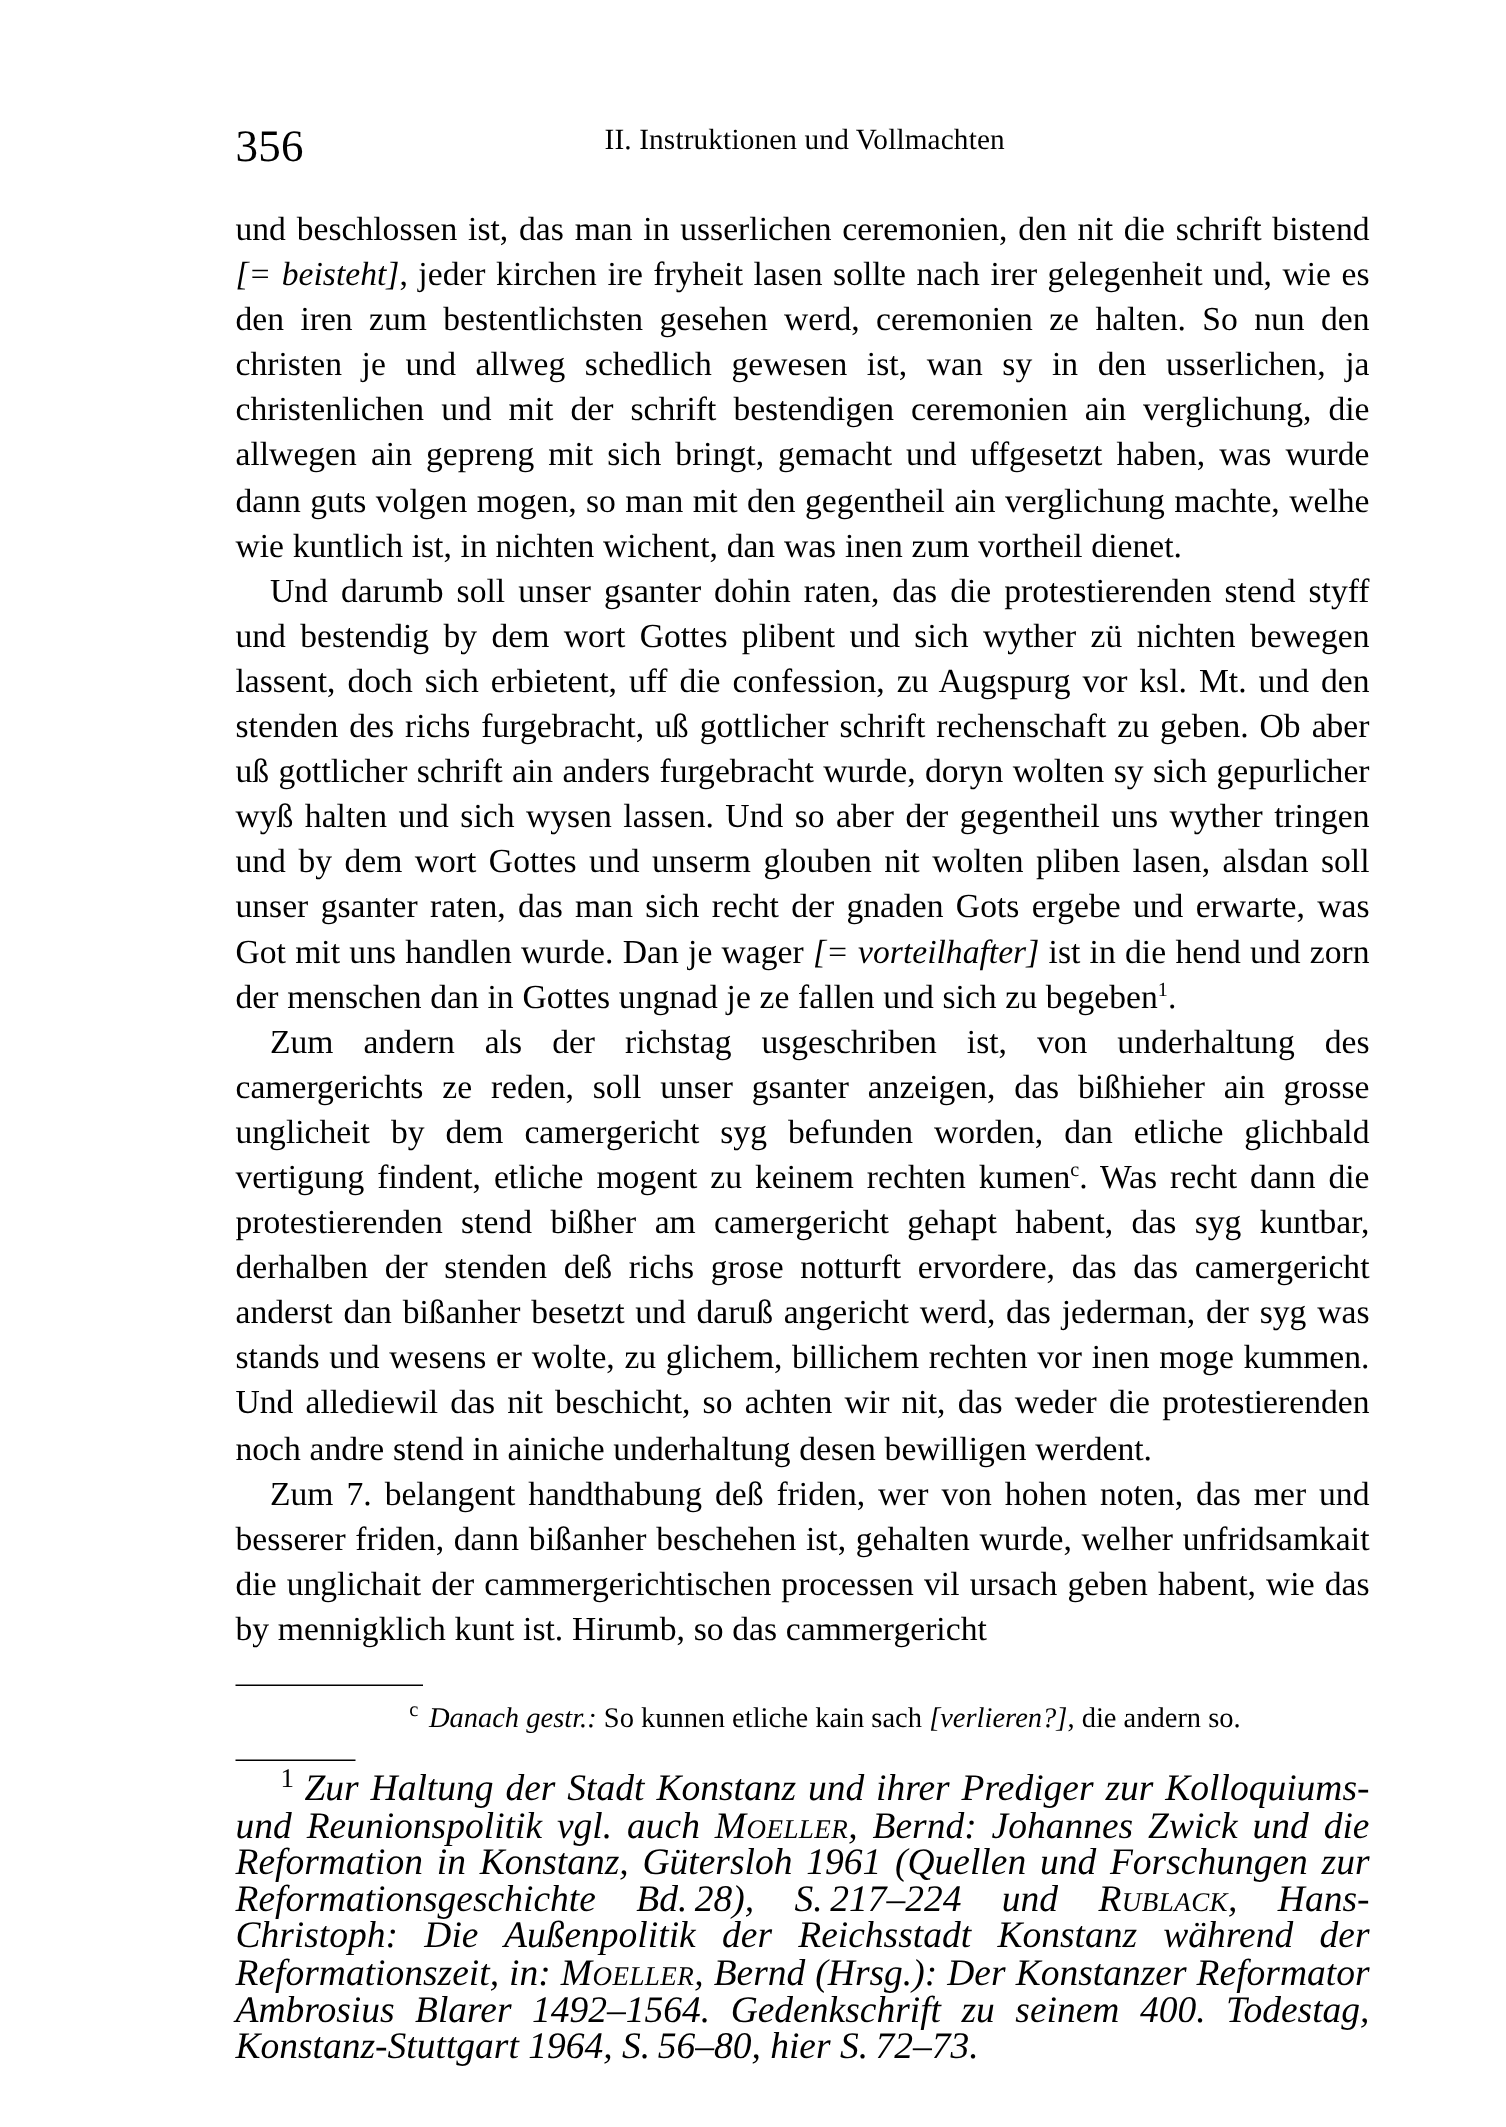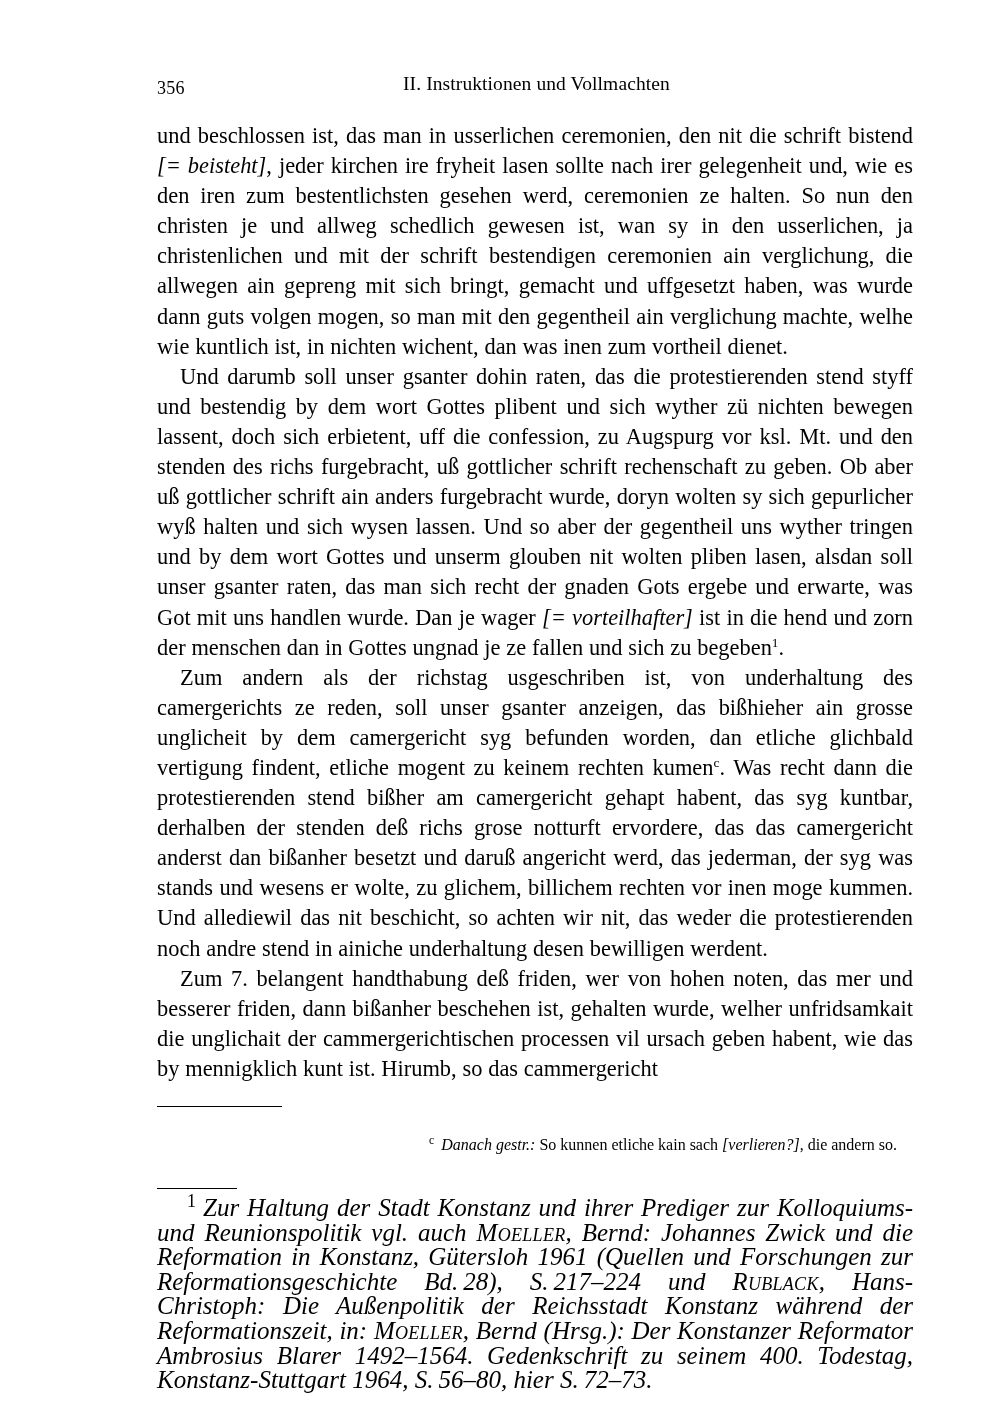--- a/index.html
+++ b/index.html
@@ -27,35 +27,35 @@
   .running-head {
     position: relative;
     height: 44px;
     margin-top: 72px;
     font-size: 21px;
     line-height: 24px;
   }
   .folio {
     position: absolute;
     left: 0;
-    top: 4px;
-    font-size: 18px;
+    top: 14px;
+    font-size: 30px;
     letter-spacing: 0.2px;
   }
   .head-title {
     position: absolute;
     left: 246px;
-    top: 0;
+    top: 10px;
     font-size: 19.5px;
     letter-spacing: 0.1px;
   }
 
   
   .body-block {
-    margin-top: 5px;
+    margin-top: 22px;
     font-family: Liberation Serif, serif;
   }
   p.para {
     margin: 0;
     font-size: 22.4px;
     line-height: 30.1px;
     text-align: justify;
     text-justify: inter-word;
     -webkit-hyphens: none;
     hyphens: none;
@@ -82,26 +82,26 @@
   .fn-rule {
     border: 0;
     border-top: 1.1px solid #000;
     margin: 0;
     height: 0;
   }
   .fn-rule-long { width: 125px; }
   .fn-rule-short { width: 80px; }
 
   .fn-crit {
-    margin: 16px;
+    margin: 0;
     padding-top: 9px;
-    font-size: 16px;
+    font-size: 19px;
     line-height: 26px;
     text-indent: 30px;
-    text-align: right;
+    text-align: center;
   }
 
   .fn-note {
     margin: 0;
     padding-top: 7px;
     font-size: 25px;
     line-height: 24.6px;
     text-align: justify;
     font-style: italic;
     text-indent: 30px;

